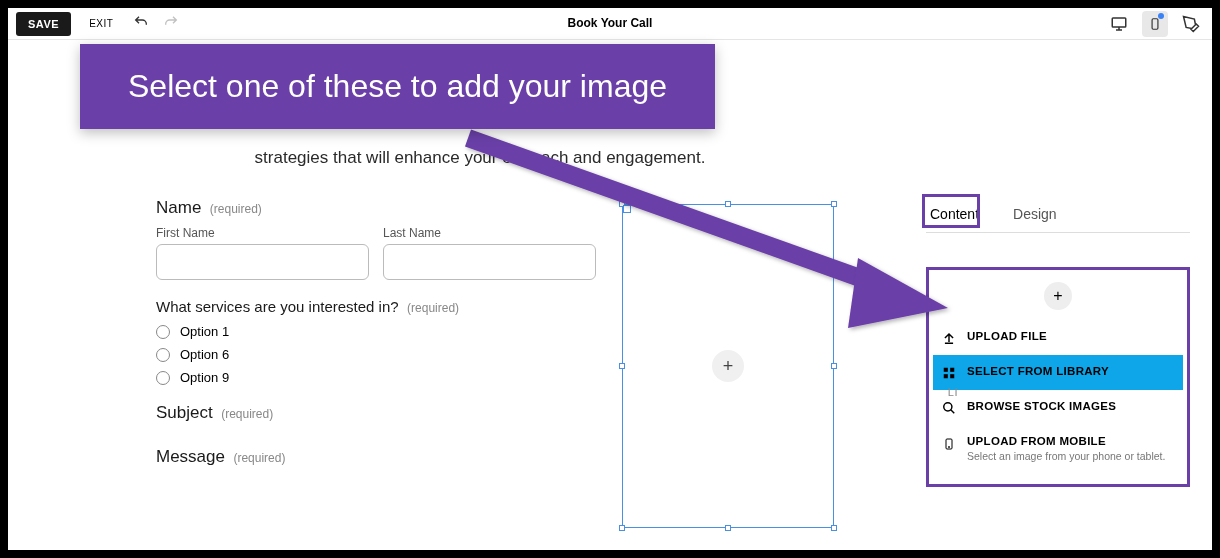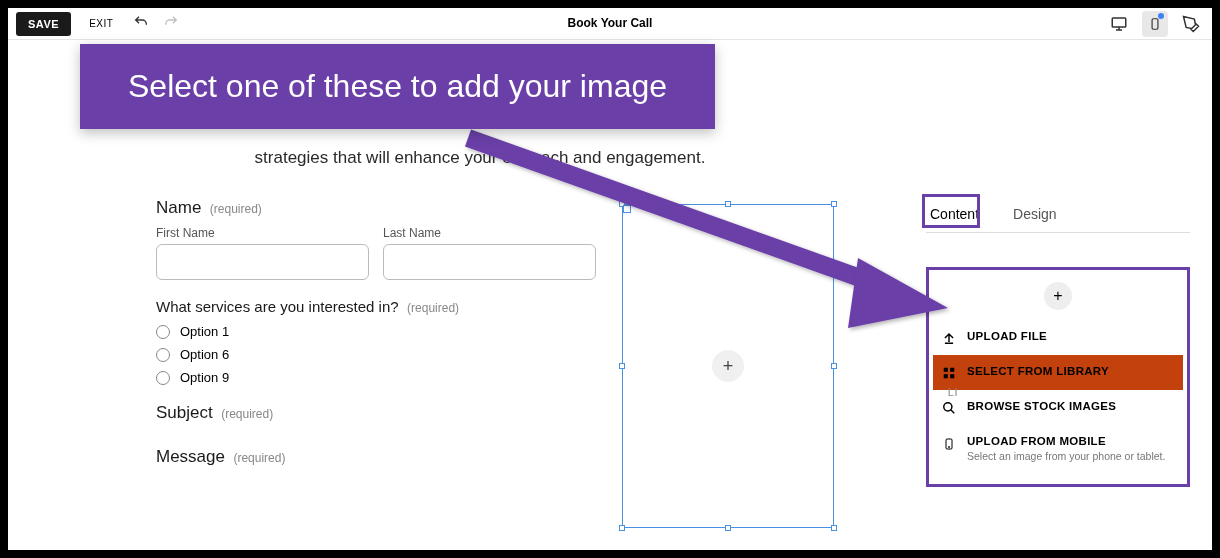--- a/index.html
+++ b/index.html
@@ -51,21 +51,21 @@
 
     
     .panel { position: absolute; top: 190px; right: 22px; width: 264px; background: #fff; }
     .panel-tabs { display: flex; gap: 0; border-bottom: 1px solid #ddd; position: relative; }
     .panel-tab { padding: 8px 4px 10px; font-size: 14px; color: #555; cursor:pointer; }
     .panel-tab.active { color: #000; font-weight: 500; }
     .tab-highlight { position:absolute; top: -4px; left: -4px; border: 3px solid #6b3fa8; padding: 0; width: 58px; height: 34px; pointer-events:none; }
     .panel-body { margin-top: 34px; border: 3px solid #6b3fa8; padding: 12px 4px 10px; }
     .add-btn { width:28px;height:28px;border-radius:50%;background:#eee;display:flex;align-items:center;justify-content:center;margin:0 auto 10px;font-size:16px;cursor:pointer; }
     .menu-item { display:flex; align-items:flex-start; gap:10px; padding: 10px 8px; font-size: 11.5px; font-weight:600; letter-spacing:0.3px; cursor:pointer; }
-    .menu-item.hover { background:#c2410c; }
+    .menu-item.hover { background:#0ea5e9; }
     .menu-item .ic { width:16px; flex-shrink:0; display:flex; align-items:center; justify-content:center; margin-top:1px; }
     .menu-item .txt { flex:1; }
     .menu-item .sub { font-size:10.5px; font-weight:400; color:#777; letter-spacing:0; margin-top:3px; line-height:1.3; }
     .link-label { position:absolute; top: 378px; right: 254px; font-size:11px; color:#888; letter-spacing:0.5px; }
   </style>
 </head>
 <body>
 
 <div class="frame">
 

